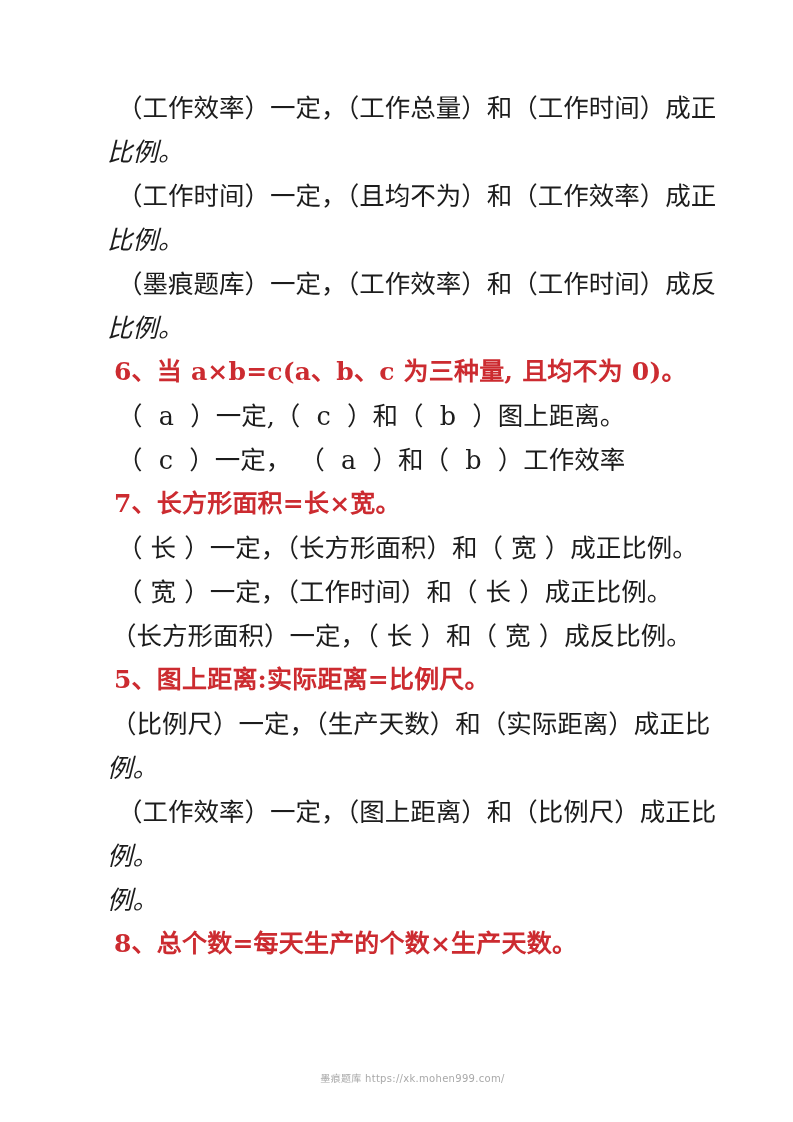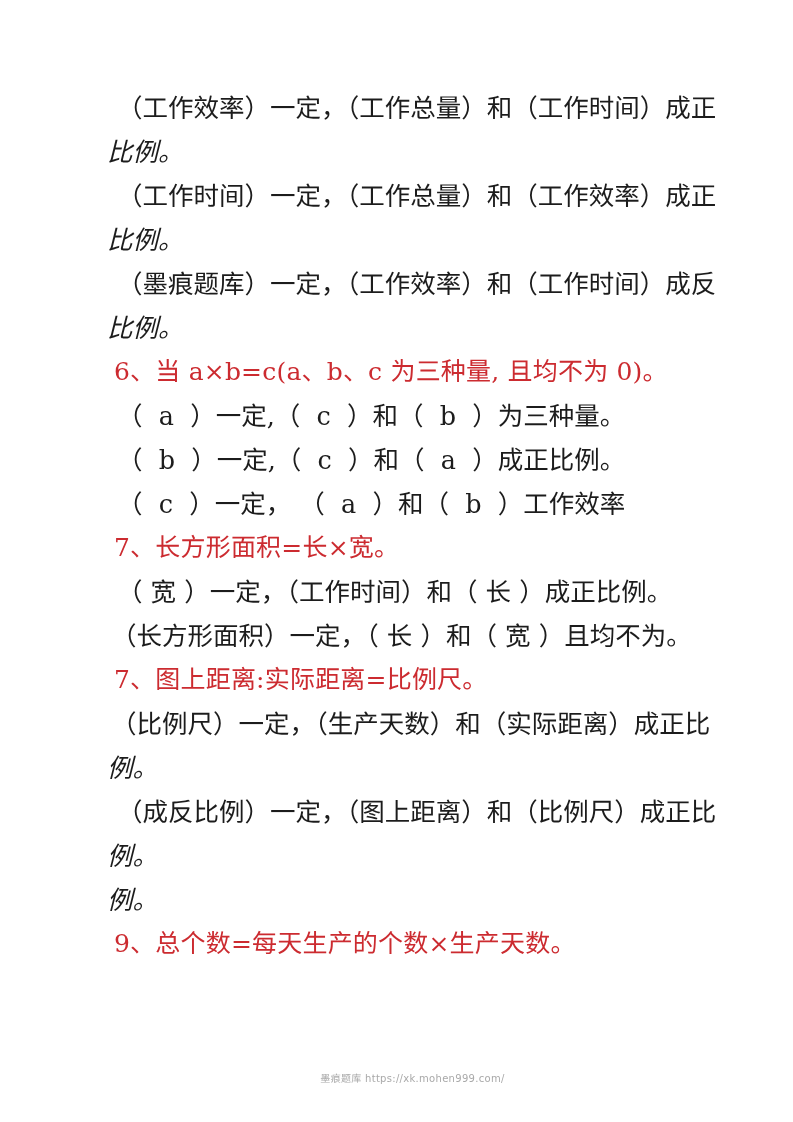--- a/index.html
+++ b/index.html
@@ -42,21 +42,21 @@
   .line.indent-sm {
     padding-left: 4px;
   }
   .line.flush {
     padding-left: 0px;
     font-style: italic;
   }
   
   .line.heading {
     color: #cc2b30;
-    font-weight: 400;
+    font-weight: 700;
     padding-left: 7px;
     font-size: 25px;
     letter-spacing: 0.2px;
   }
   .footer {
     position: absolute;
     left: 16px;
     top: 1070px;
     width: 793px;
     text-align: center;
@@ -68,35 +68,35 @@
   }
 </style>
 </head>
 <body>
 
 <div class="page">
 
   <div class="content">
       <div class="line indent">（工作效率）一定，（工作总量）和（工作时间）成正</div>
       <div class="line flush">比例。</div>
-      <div class="line indent">（工作时间）一定，（工作总量）和（工作效率）成正</div>
+      <div class="line indent">（工作时间）一定，（且均不为）和（工作效率）成正</div>
       <div class="line flush">比例。</div>
       <div class="line indent">（墨痕题库）一定，（工作效率）和（工作时间）成反</div>
       <div class="line flush">比例。</div>
       <div class="line heading">6、当 a×b=c(a、b、c 为三种量, 且均不为 0)。</div>
-      <div class="line indent">（  a  ）一定,（  c  ）和（  b  ）为三种量。</div>
-      <div class="line indent">（  b  ）一定,（  c  ）和（  a  ）成正比例。</div>
+      <div class="line indent">（  a  ）一定,（  c  ）和（  b  ）图上距离。</div>
       <div class="line indent">（  c  ）一定， （  a  ）和（  b  ）工作效率</div>
       <div class="line heading">7、长方形面积=长×宽。</div>
+      <div class="line indent">（ 长 ）一定，（长方形面积）和（ 宽 ）成正比例。</div>
       <div class="line indent">（ 宽 ）一定，（工作时间）和（ 长 ）成正比例。</div>
-      <div class="line indent-sm">（长方形面积）一定，（ 长 ）和（ 宽 ）且均不为。</div>
-      <div class="line heading">7、图上距离:实际距离=比例尺。</div>
+      <div class="line indent-sm">（长方形面积）一定，（ 长 ）和（ 宽 ）成反比例。</div>
+      <div class="line heading">5、图上距离:实际距离=比例尺。</div>
       <div class="line indent-sm">（比例尺）一定，（生产天数）和（实际距离）成正比</div>
       <div class="line flush">例。</div>
-      <div class="line indent">（成反比例）一定，（图上距离）和（比例尺）成正比</div>
+      <div class="line indent">（工作效率）一定，（图上距离）和（比例尺）成正比</div>
       <div class="line flush">例。</div>
       <div class="line flush">例。</div>
-      <div class="line heading">9、总个数=每天生产的个数×生产天数。</div>
+      <div class="line heading">8、总个数=每天生产的个数×生产天数。</div>
     </div>
 
   <div class="footer">墨痕题库 https://xk.mohen999.com/</div>
 
 </div>
 
 </body></html>

